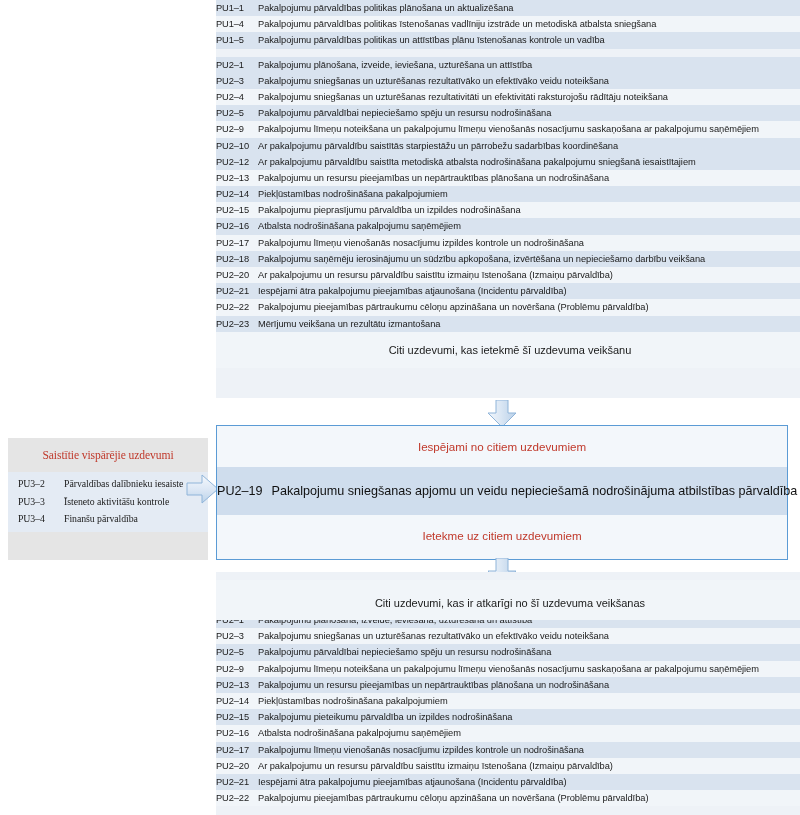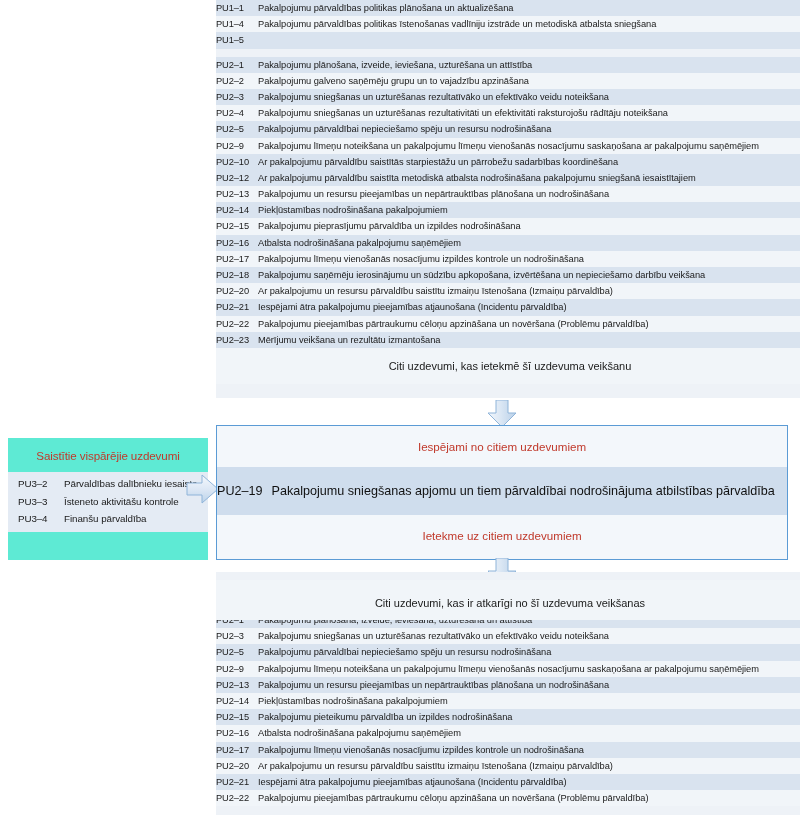--- a/index.html
+++ b/index.html
@@ -60,21 +60,22 @@
     background: #f1f5f9;
   }
 
   
   #sidebar-panel {
     position: absolute;
     left: 8px;
     top: 438px;
     width: 200px;
     height: 122px;
-    background: #5eead4;
+    background: #e5e5e5;
+    font-family: Liberation Serif, serif;
   }
   #sidebar-title {
     text-align: center;
     font-size: 11.6px;
     color: #c0392b;
     padding-top: 11px;
     letter-spacing: -0.1px;
   }
   #sidebar-list {
     margin-top: 10px;
@@ -138,29 +139,26 @@
       <div class="row band">
         <span class="code">PU1–1</span>
         <span class="txt">Pakalpojumu pārvaldības politikas plānošana un aktualizēšana</span>
       </div>
       <div class="row plain">
         <span class="code">PU1–4</span>
         <span class="txt">Pakalpojumu pārvaldības politikas īstenošanas vadlīniju izstrāde un metodiskā atbalsta sniegšana</span>
       </div>
       <div class="row band">
         <span class="code">PU1–5</span>
+        <span class="txt">Pakalpojumu pārvaldības politikas un attīstības plānu īstenošanas kontrole un vadība</span>
       </div>
       <div class="group-gap"></div>
       <div class="row band">
         <span class="code">PU2–1</span>
         <span class="txt">Pakalpojumu plānošana, izveide, ieviešana, uzturēšana un attīstība</span>
-      </div>
-      <div class="row plain">
-        <span class="code">PU2–2</span>
-        <span class="txt">Pakalpojumu galveno saņēmēju grupu un to vajadzību apzināšana</span>
       </div>
       <div class="row band">
         <span class="code">PU2–3</span>
         <span class="txt">Pakalpojumu sniegšanas un uzturēšanas rezultatīvāko un efektīvāko veidu noteikšana</span>
       </div>
       <div class="row plain">
         <span class="code">PU2–4</span>
         <span class="txt">Pakalpojumu sniegšanas un uzturēšanas rezultativitāti un efektivitāti raksturojošu rādītāju noteikšana</span>
       </div>
       <div class="row band">
@@ -264,21 +262,21 @@
       </linearGradient>
     </defs>
     <path d="M1,11 L16,11 L16,3 L32,17 L16,31 L16,23 L1,23 Z" fill="url(#gright1)" stroke="#8fb4d9" stroke-width="1"></path>
   </svg>
 </div>
 
 <div id="focus-box">
   <div class="focus-label">Iespējami no citiem uzdevumiem</div>
   <div id="focus-main">
     <span class="code">PU2–19</span>
-    <span class="txt">Pakalpojumu sniegšanas apjomu un tiem pārvaldībai nodrošinājuma atbilstības pārvaldība</span>
+    <span class="txt">Pakalpojumu sniegšanas apjomu un veidu nepieciešamā nodrošinājuma atbilstības pārvaldība</span>
   </div>
   <div class="focus-label">Ietekme uz citiem uzdevumiem</div>
 </div>
 
 <div class="arrow" style="left:486px; top:558px;">
   <svg width="32" height="28" viewBox="0 0 32 28">
     <defs>
       <linearGradient id="gdown2" x1="0" y1="0" x2="1" y2="0">
         <stop offset="0%" stop-color="#f2f7fc"></stop>
         <stop offset="45%" stop-color="#dbe7f4"></stop>

